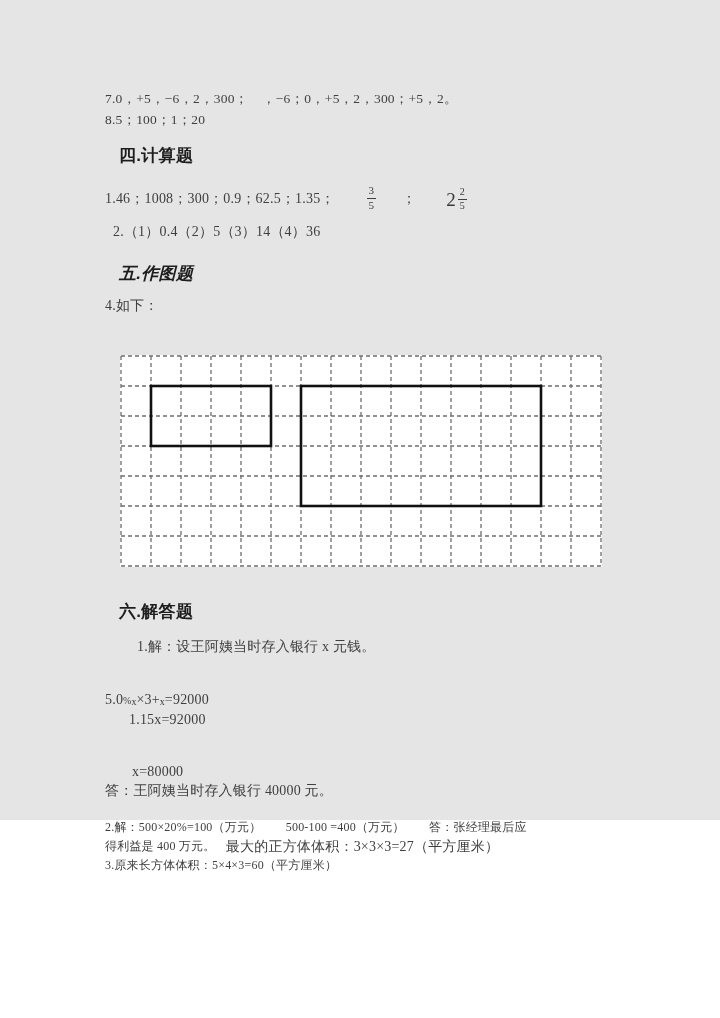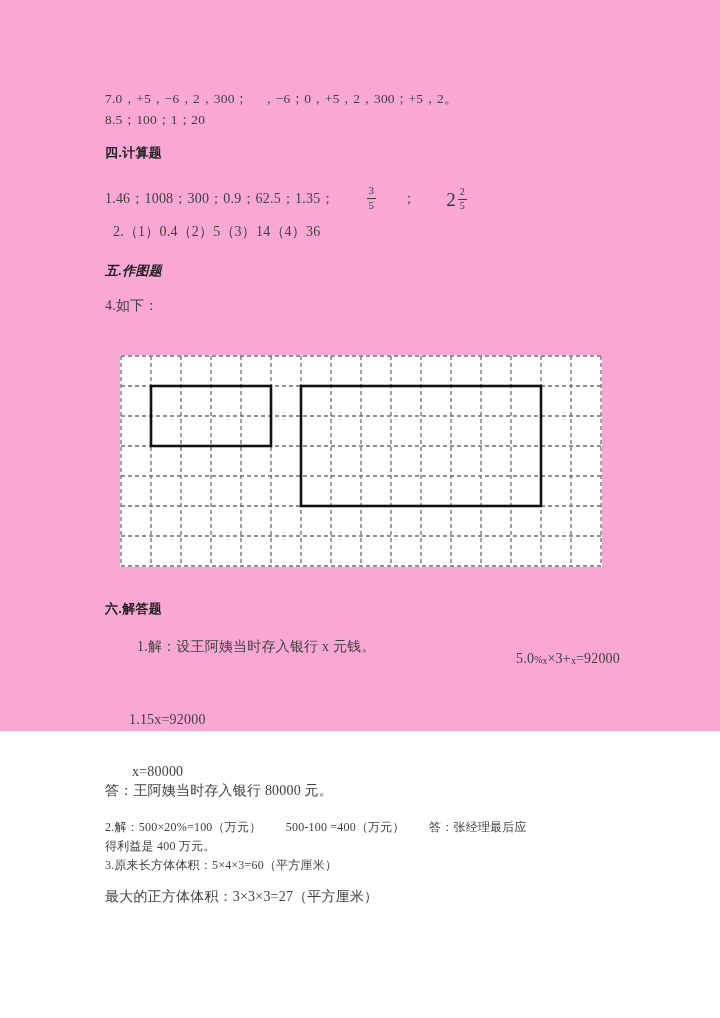--- a/index.html
+++ b/index.html
@@ -14,45 +14,46 @@
     color: #3a3a3a;
     position: relative;
     overflow: hidden;
   }
 
   .page {
     position: absolute;
     left: 0;
     top: 0;
     width: 720px;
-    height: 731px;
-    background: #f9a8d4;
+    height: 820px;
+    background: #e5e5e5;
   }
 
   .content {
     position: absolute;
     left: 105px;
     top: 0;
     width: 515px;
   }
 
   .ans-line {
     font-size: 13.5px;
     line-height: 21px;
     color: #3f3f3f;
     white-space: pre;
     letter-spacing: 0.2px;
   }
 
   .section-head {
     font-family: "Liberation Sans", "DejaVu Sans", sans-serif;
     font-weight: bold;
-    font-size: 13px;
+    font-size: 17px;
     color: #1d1d1d;
     letter-spacing: 0.3px;
+    margin-left: 14px;
   }
 
   .para {
     font-size: 14px;
     line-height: 20px;
     color: #3f3f3f;
     letter-spacing: 0.2px;
   }
 
   .para-tight {
@@ -202,39 +203,39 @@
   </div>
 
   <div class="content" style="top:600px;">
     <div class="section-head">六.解答题</div>
   </div>
 
   <div class="content" style="top:637px;margin-left:32px;">
     <div class="para">1.解：设王阿姨当时存入银行 x 元钱。</div>
   </div>
 
-  <div class="content" style="top:649px;text-align:right;">
+  <div class="content" style="top:690px;">
     <span class="para">5.0</span><span class="pct-small">%</span><span class="sub-x">x</span><span class="para">×3+</span><span class="sub-x">x</span><span class="para">=92000</span>
   </div>
 
   <div class="content" style="top:710px;margin-left:24px;">
     <div class="para">1.15x=92000</div>
   </div>
 
   <div class="content" style="top:762px;margin-left:27px;">
     <div class="para">x=80000</div>
   </div>
 
   <div class="content" style="top:781px;">
-    <div class="para">答：王阿姨当时存入银行 80000 元。</div>
+    <div class="para">答：王阿姨当时存入银行 40000 元。</div>
   </div>
 
   <div class="content" style="top:818px;">
     <div class="para-tight">2.解：500×20%=100（万元）　　500-100 =400（万元）　　答：张经理最后应</div>
     <div class="para-tight">得利益是 400 万元。</div>
     <div class="para-tight">3.原来长方体体积：5×4×3=60（平方厘米）</div>
   </div>
 
-  <div class="content" style="top:887px;">
+  <div class="content" style="top:837px;text-align:center;">
     <div class="para">最大的正方体体积：3×3×3=27（平方厘米）</div>
   </div>
 
 </div>
 
 </body></html>

